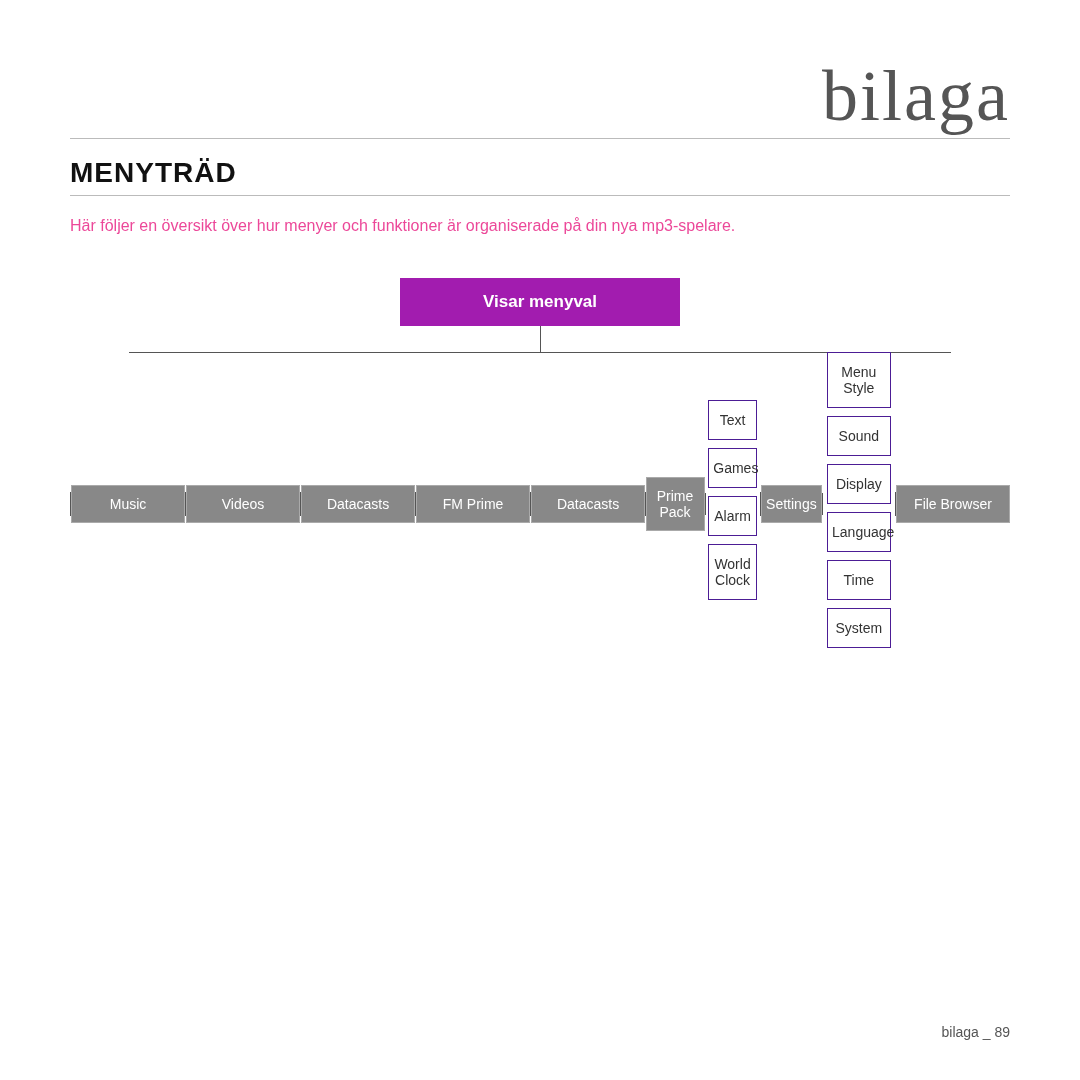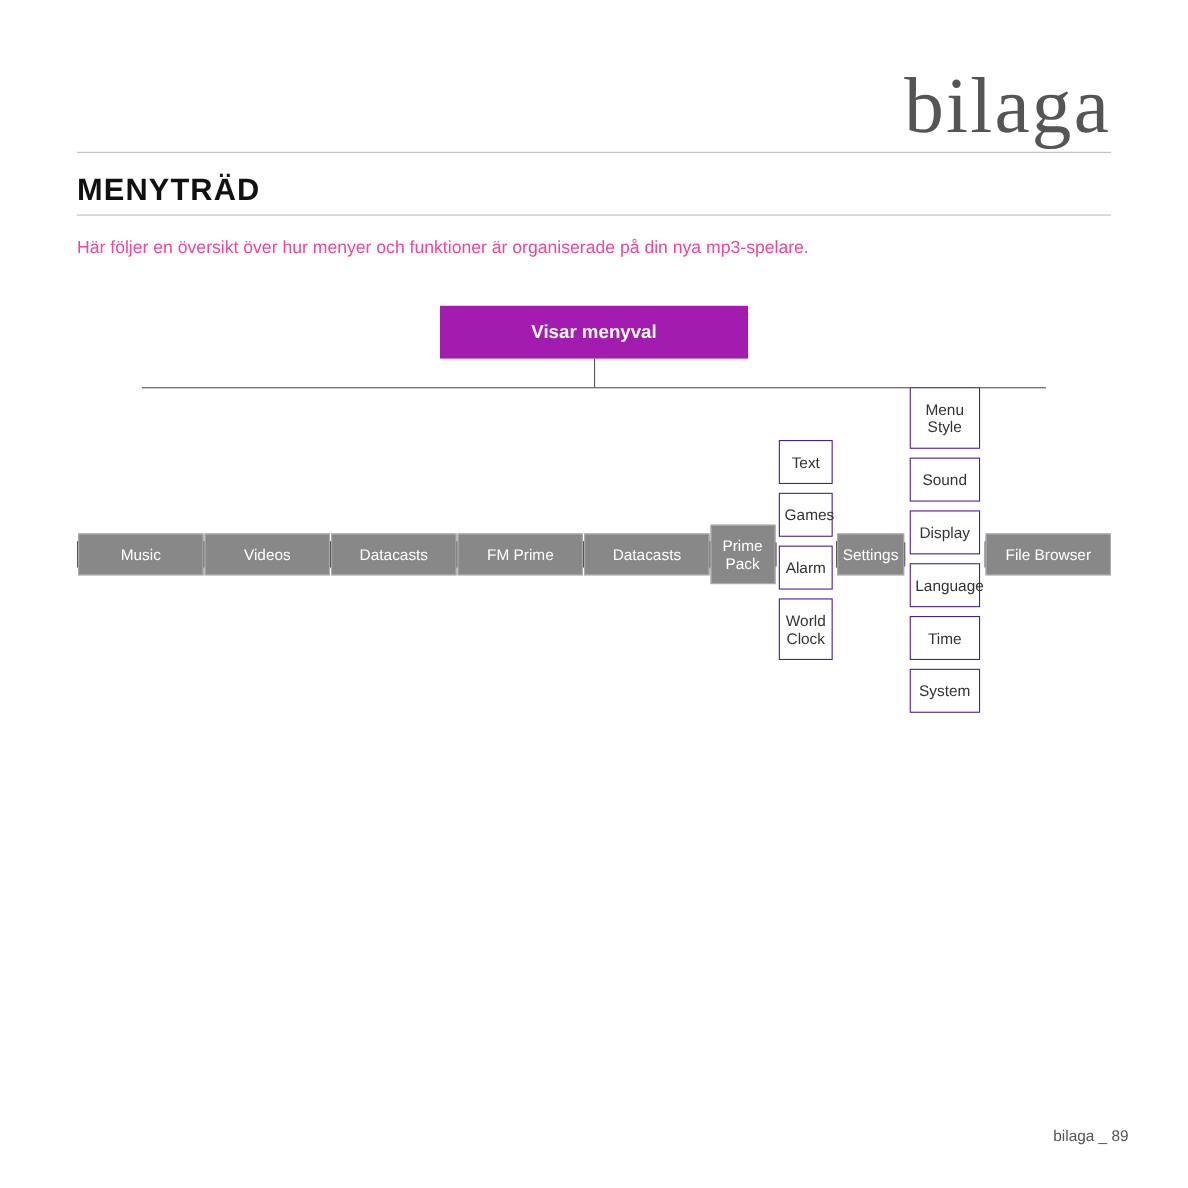--- a/index.html
+++ b/index.html
@@ -75,21 +75,21 @@
       font-size: 17px;
       font-weight: bold;
       padding: 14px 60px;
       min-width: 280px;
       text-align: center;
     }
 
     .footer-text {
       position: absolute;
       bottom: 40px;
-      right: 54px;
+      right: 70px;
       font-size: 14px;
       color: #555;
     }
 
     .nodes-row {
       display: flex;
       width: 100%;
       position: relative;
     }
 

